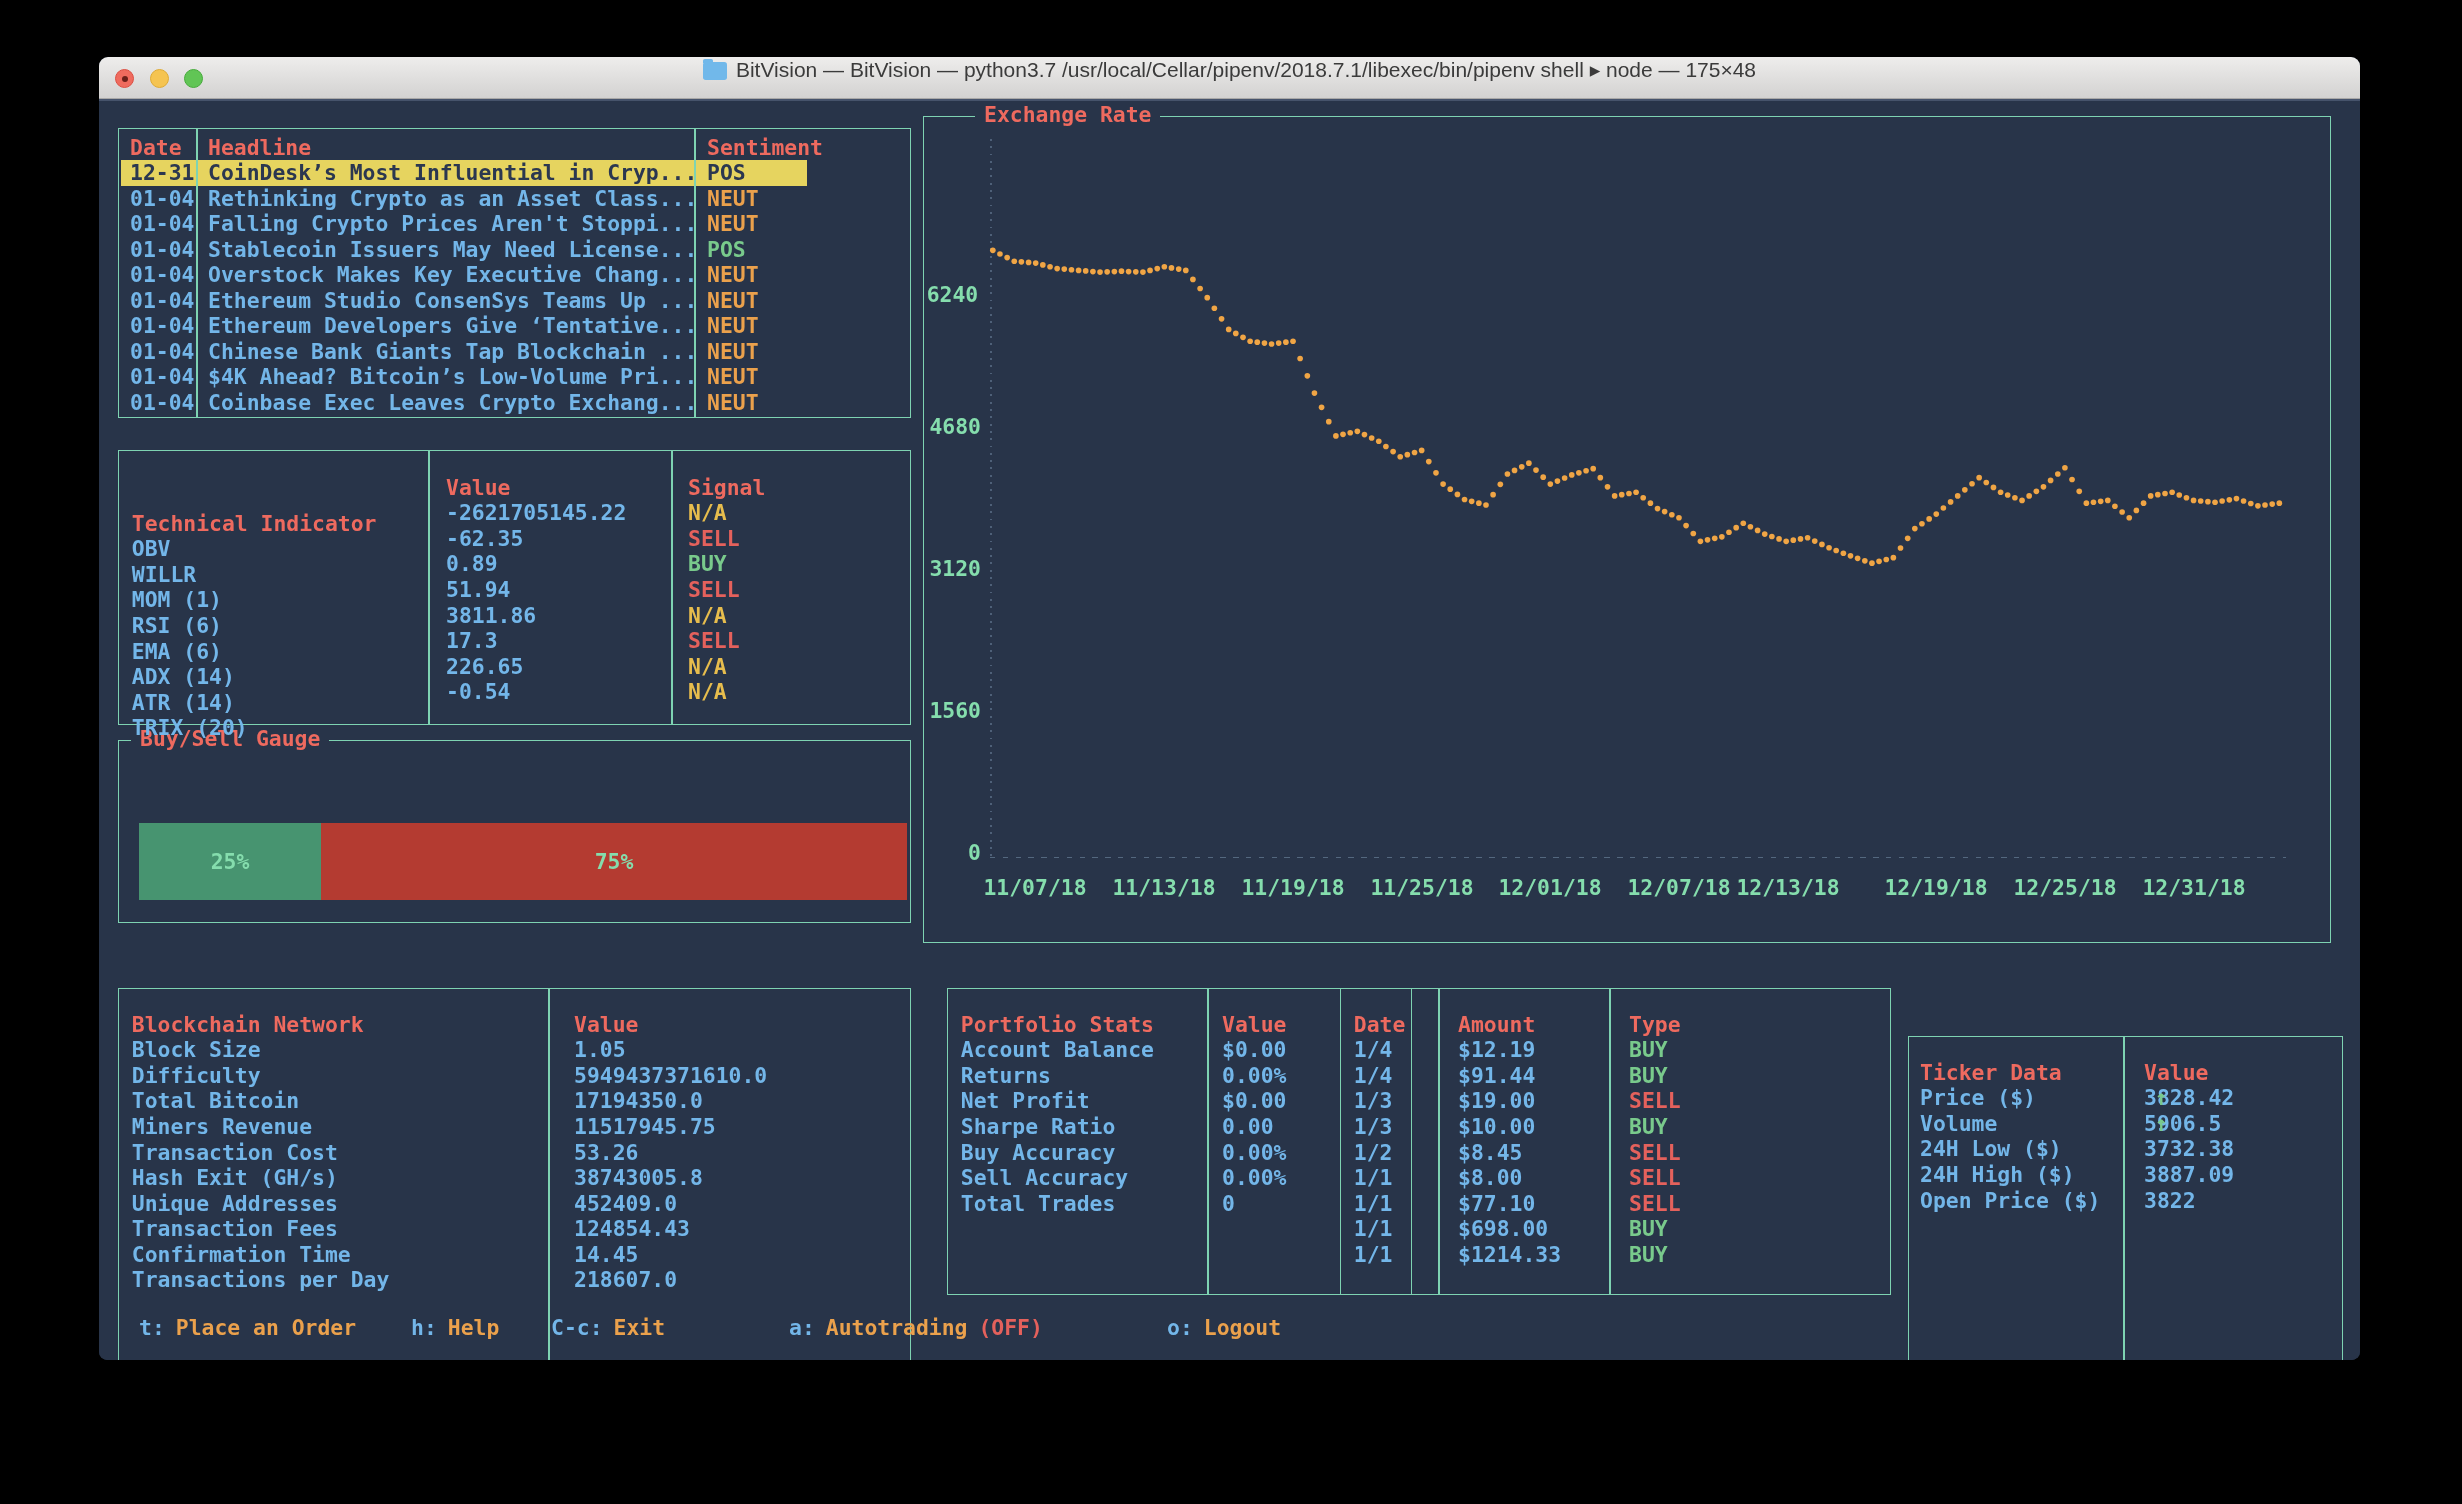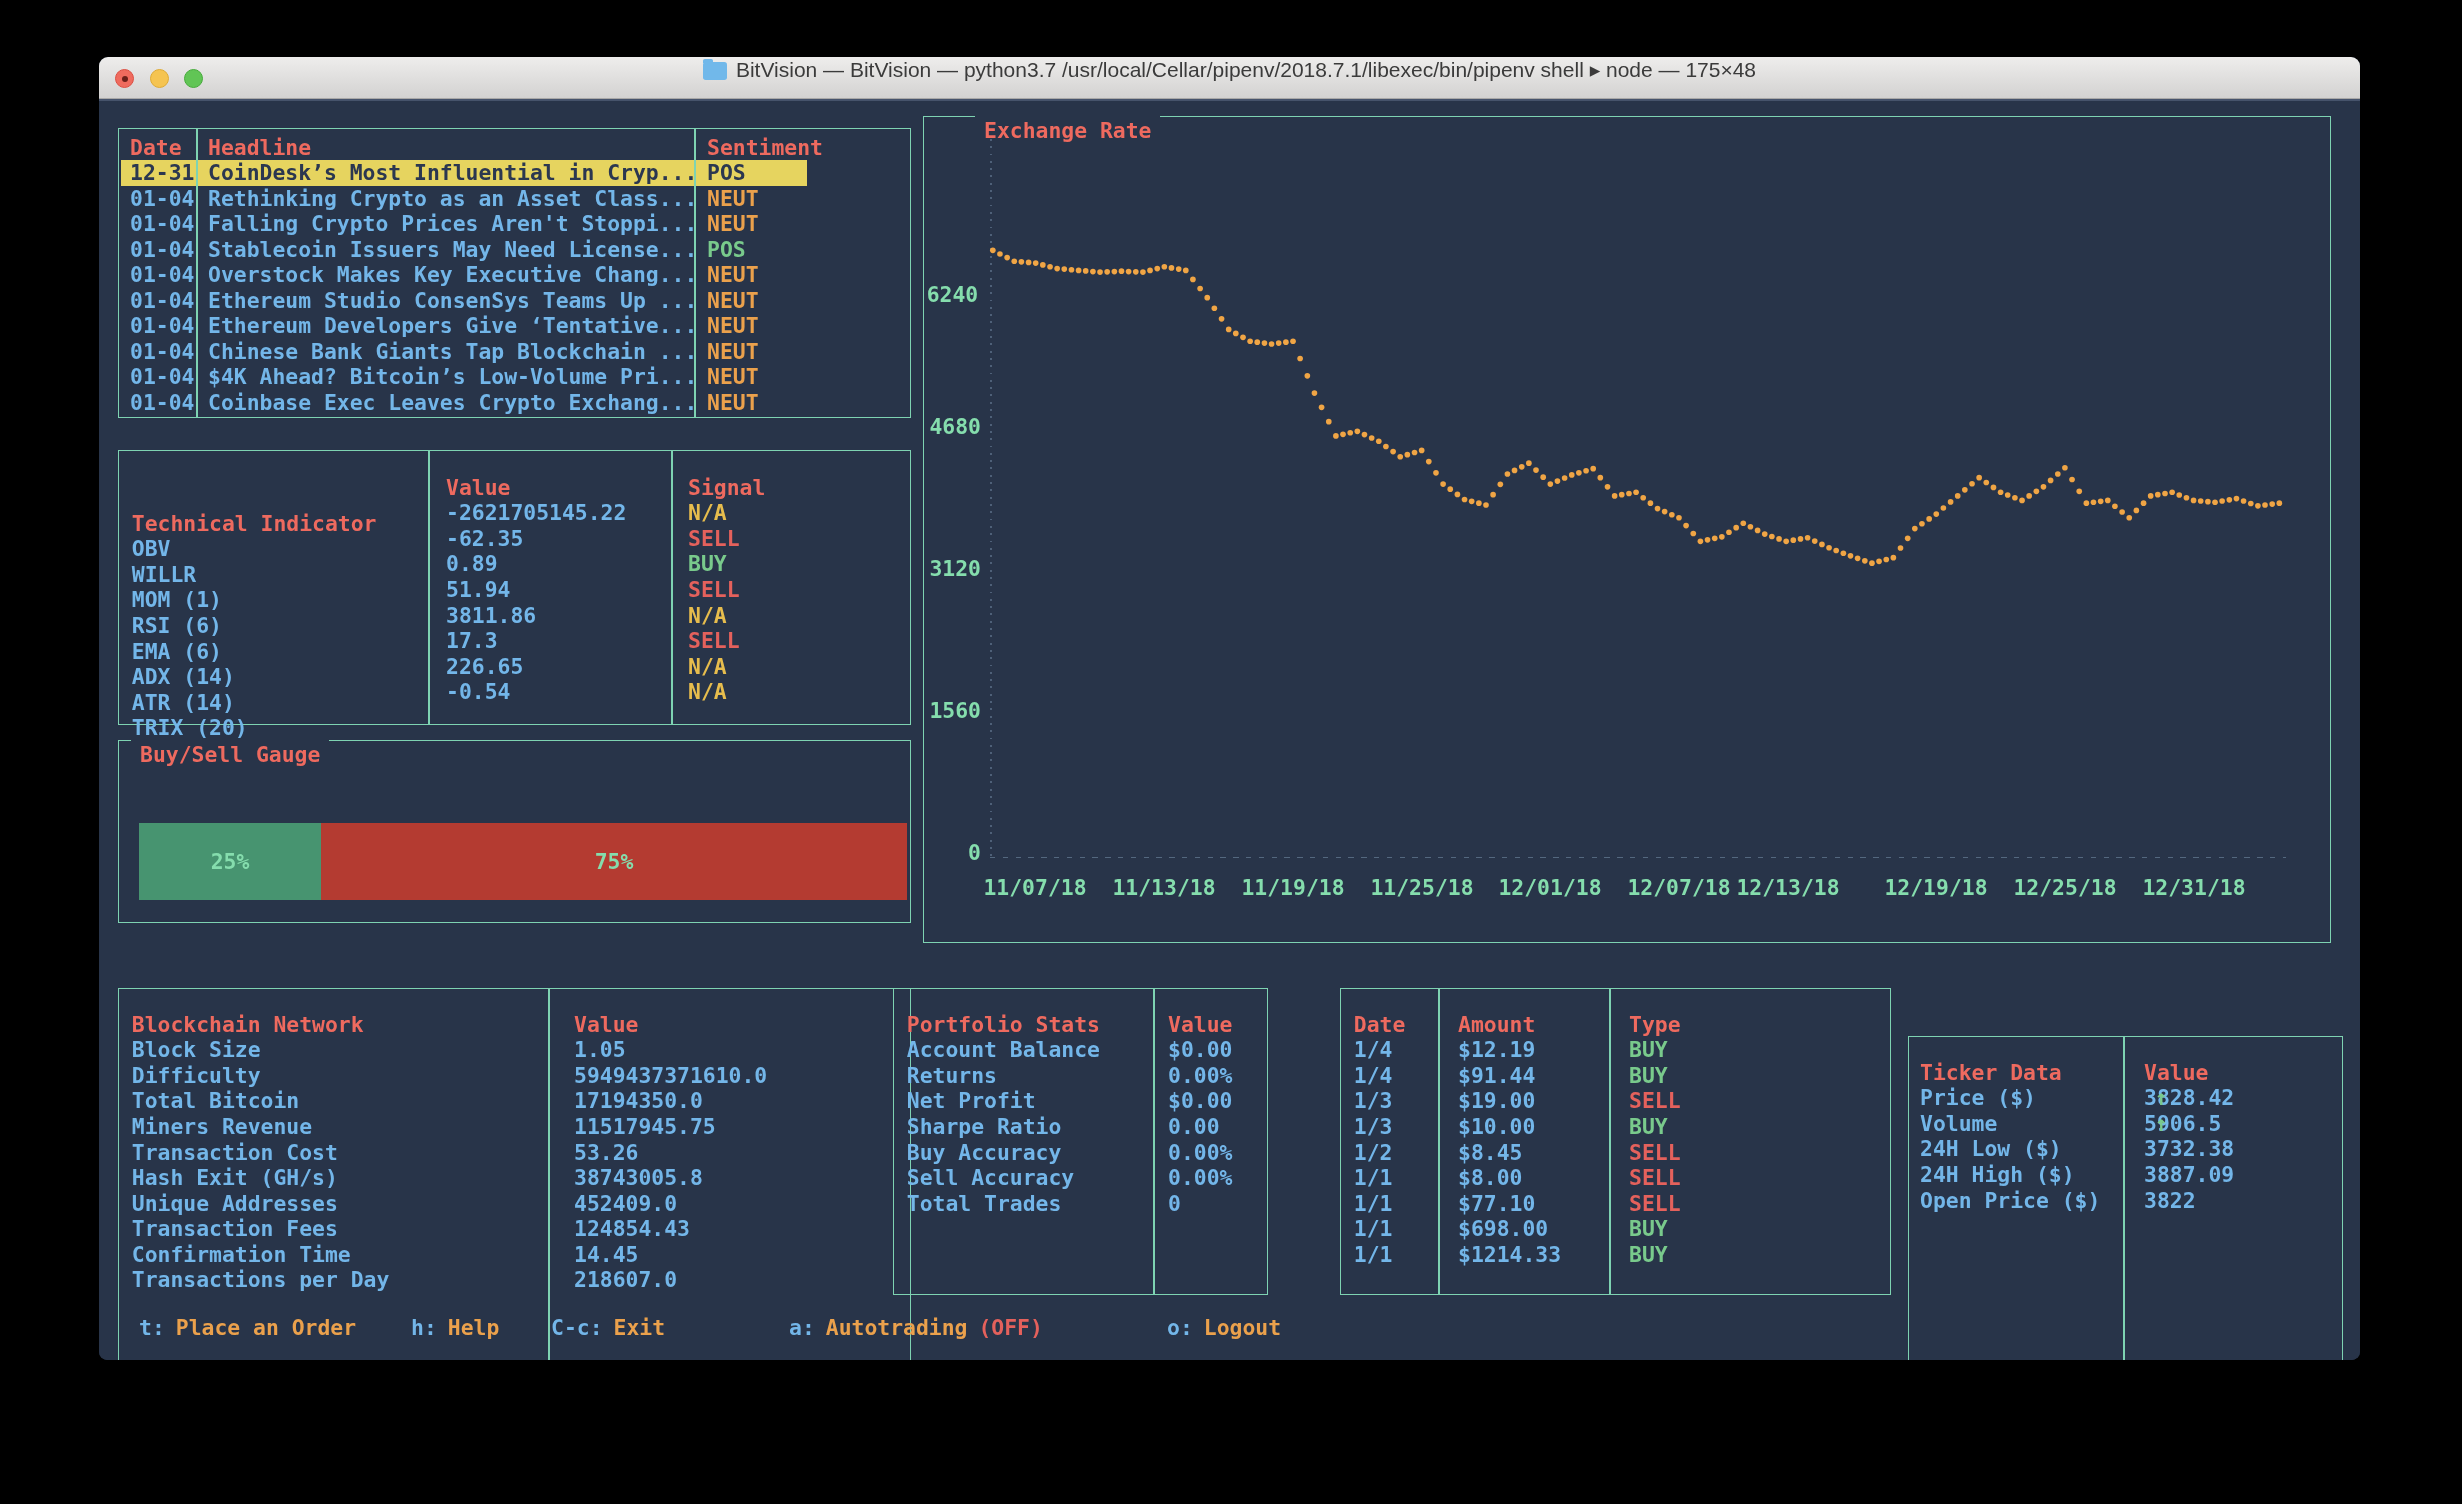--- a/index.html
+++ b/index.html
@@ -26,21 +26,21 @@
   .light.green{background:#61c555;border:0.9px solid #46ab3b;}
   .titletext{position:absolute;left:0;right:0;top:1px;text-align:center;
     font-size:21px;color:#3b3b3b;white-space:nowrap;}
   .folder{display:inline-block;width:24px;height:17.3px;background:#71b8ea;border-radius:2.7px;
     position:relative;vertical-align:-2.7px;margin-right:9px;}
   .folder::before{content:"";position:absolute;top:-3.7px;left:0;width:10px;height:4.6px;
     background:#71b8ea;border-radius:1.8px 1.8px 0 0;}
   .term{position:absolute;left:0;top:42px;right:0;bottom:0;background:var(--bg);
     border-top:2.7px solid #46536b;font-size:21.4px;font-weight:700;line-height:25.6px;}
   .panel{position:absolute;border:1.8px solid var(--border);}
-  .ptitle{position:absolute;top:-14.6px;background:var(--bg);padding:16px 9px;color:var(--red);white-space:nowrap;}
+  .ptitle{position:absolute;top:-14.6px;background:var(--bg);padding:0 9px;color:var(--red);white-space:nowrap;}
   .trow{position:absolute;left:0;right:0;height:25.6px;line-height:25.6px;white-space:nowrap;z-index:3;}
   .trow span{position:absolute;white-space:nowrap;}
   .hdr span{color:var(--red);}
   .vsep{position:absolute;top:0;bottom:0;width:1.8px;background:var(--border);z-index:2;}
   .bluetxt{color:var(--blue);}
   .sen-pos{color:var(--green);} .sen-neut{color:var(--orange);}
   .sig-na{color:var(--yellow);} .sig-sell{color:var(--sell);} .sig-buy{color:var(--green);}
   .t-buy{color:var(--green);} .t-sell{color:var(--sell);}
   
   #headlines{left:19px;top:27px;width:793px;height:290px;}
@@ -64,21 +64,21 @@
   .ylab{position:absolute;left:0;width:57px;height:25.6px;text-align:right;color:var(--mint);z-index:2;}
   .xlab{position:absolute;top:758px;width:128px;height:25.6px;text-align:center;color:var(--mint);z-index:2;}
   .yaxis{position:absolute;left:66px;top:22px;height:720px;width:1.8px;
     background:repeating-linear-gradient(180deg,#4e6078 0 1.8px,transparent 1.8px 7.3px);}
   .xaxis{position:absolute;left:66px;top:740px;width:1296px;height:1.8px;
     background:repeating-linear-gradient(90deg,#54687f 0 5.5px,transparent 5.5px 12.8px);}
   #chart svg{position:absolute;left:0;top:0;}
   
   #b1{left:19px;top:887px;width:793px;height:389px;}
   #b1 .c1{left:12.8px;} #b1 .c2{left:455px;} #b1 .s1{left:429px;}
-  #b2{left:794px;top:887px;width:375px;height:307px;}
+  #b2{left:848px;top:887px;width:465px;height:307px;}
   #b2 .c1{left:12.8px;} #b2 .c2{left:274px;} #b2 .s1{left:259px;}
   #b3{left:1241px;top:887px;width:551px;height:307px;}
   #b3 .c1{left:12.8px;} #b3 .c2{left:117px;} #b3 .c3{left:288px;}
   #b3 .s1{left:97px;} #b3 .s2{left:268px;}
   #b4{left:1809px;top:935px;width:435px;height:356px;}
   #b4 .c1{left:11px;} #b4 .c2{left:235px;} #b4 .s1{left:214px;}
   .arrow{color:var(--green);margin-left:11px;}
   
   .fitem{position:absolute;top:1214px;height:25.6px;line-height:25.6px;white-space:nowrap;}
   .fkey{color:var(--blue);} .flabel{color:var(--orange);margin-left:11px;} .fstate{color:var(--sell);margin-left:11px;}

